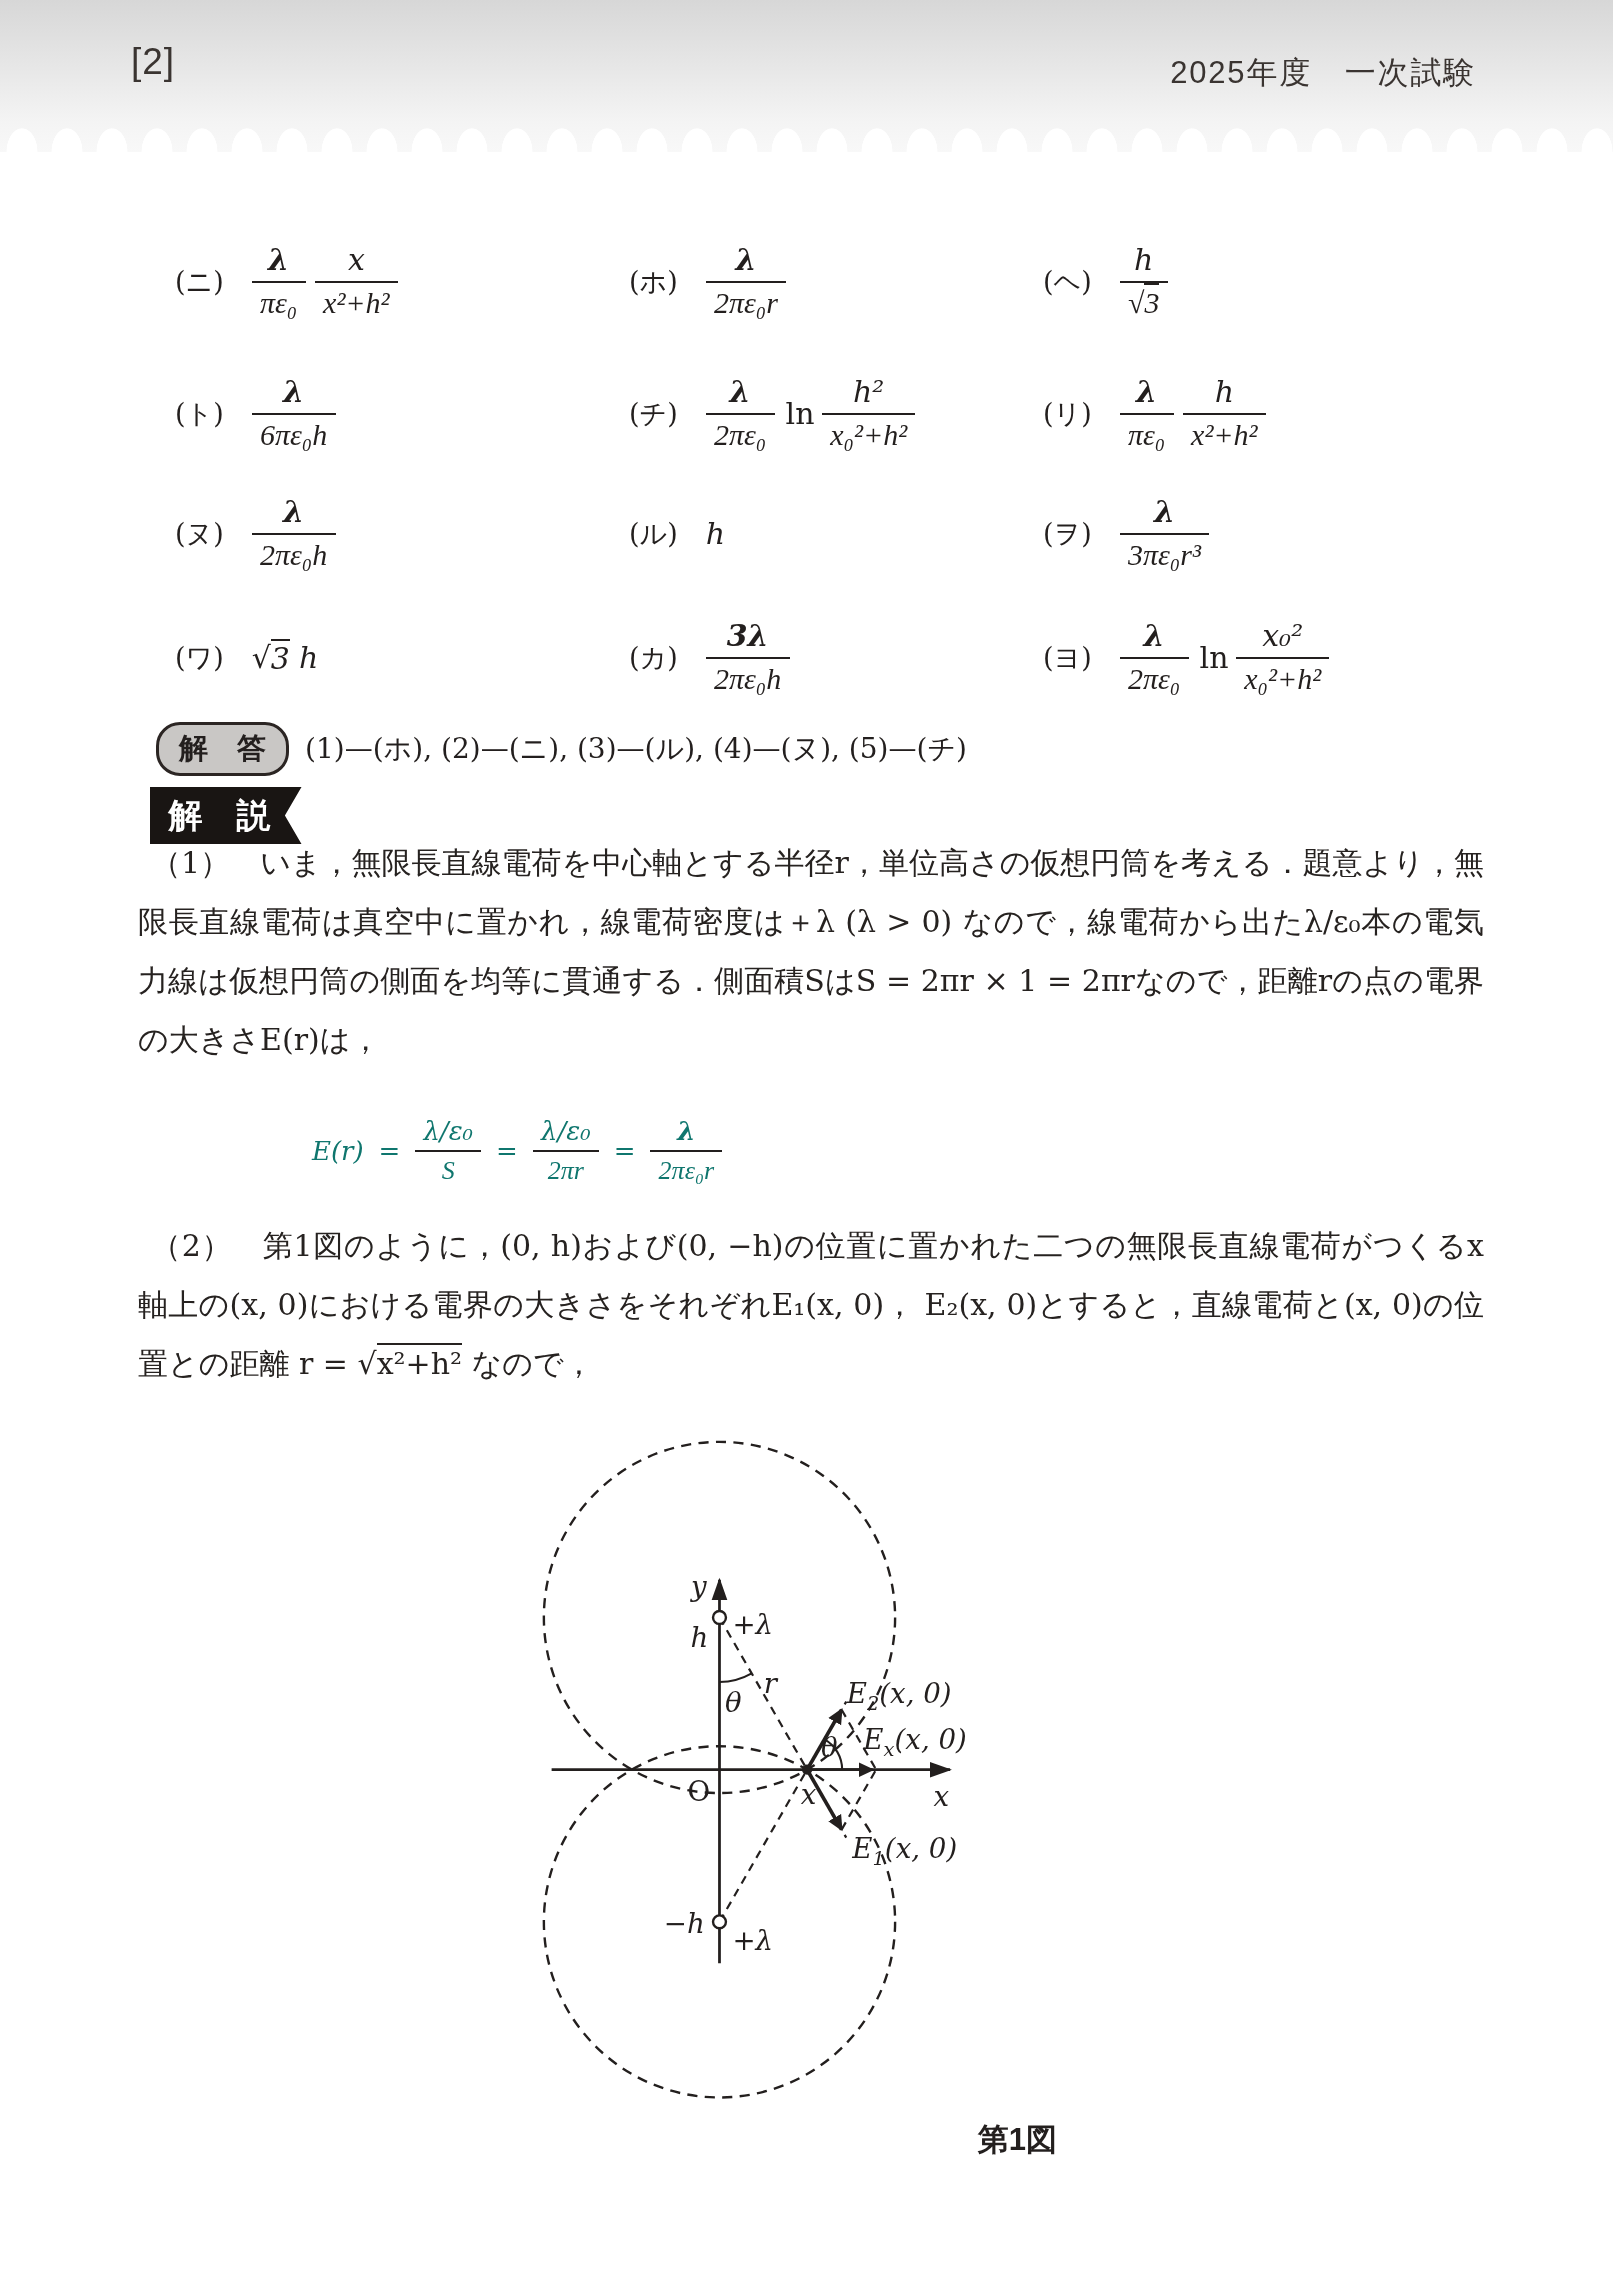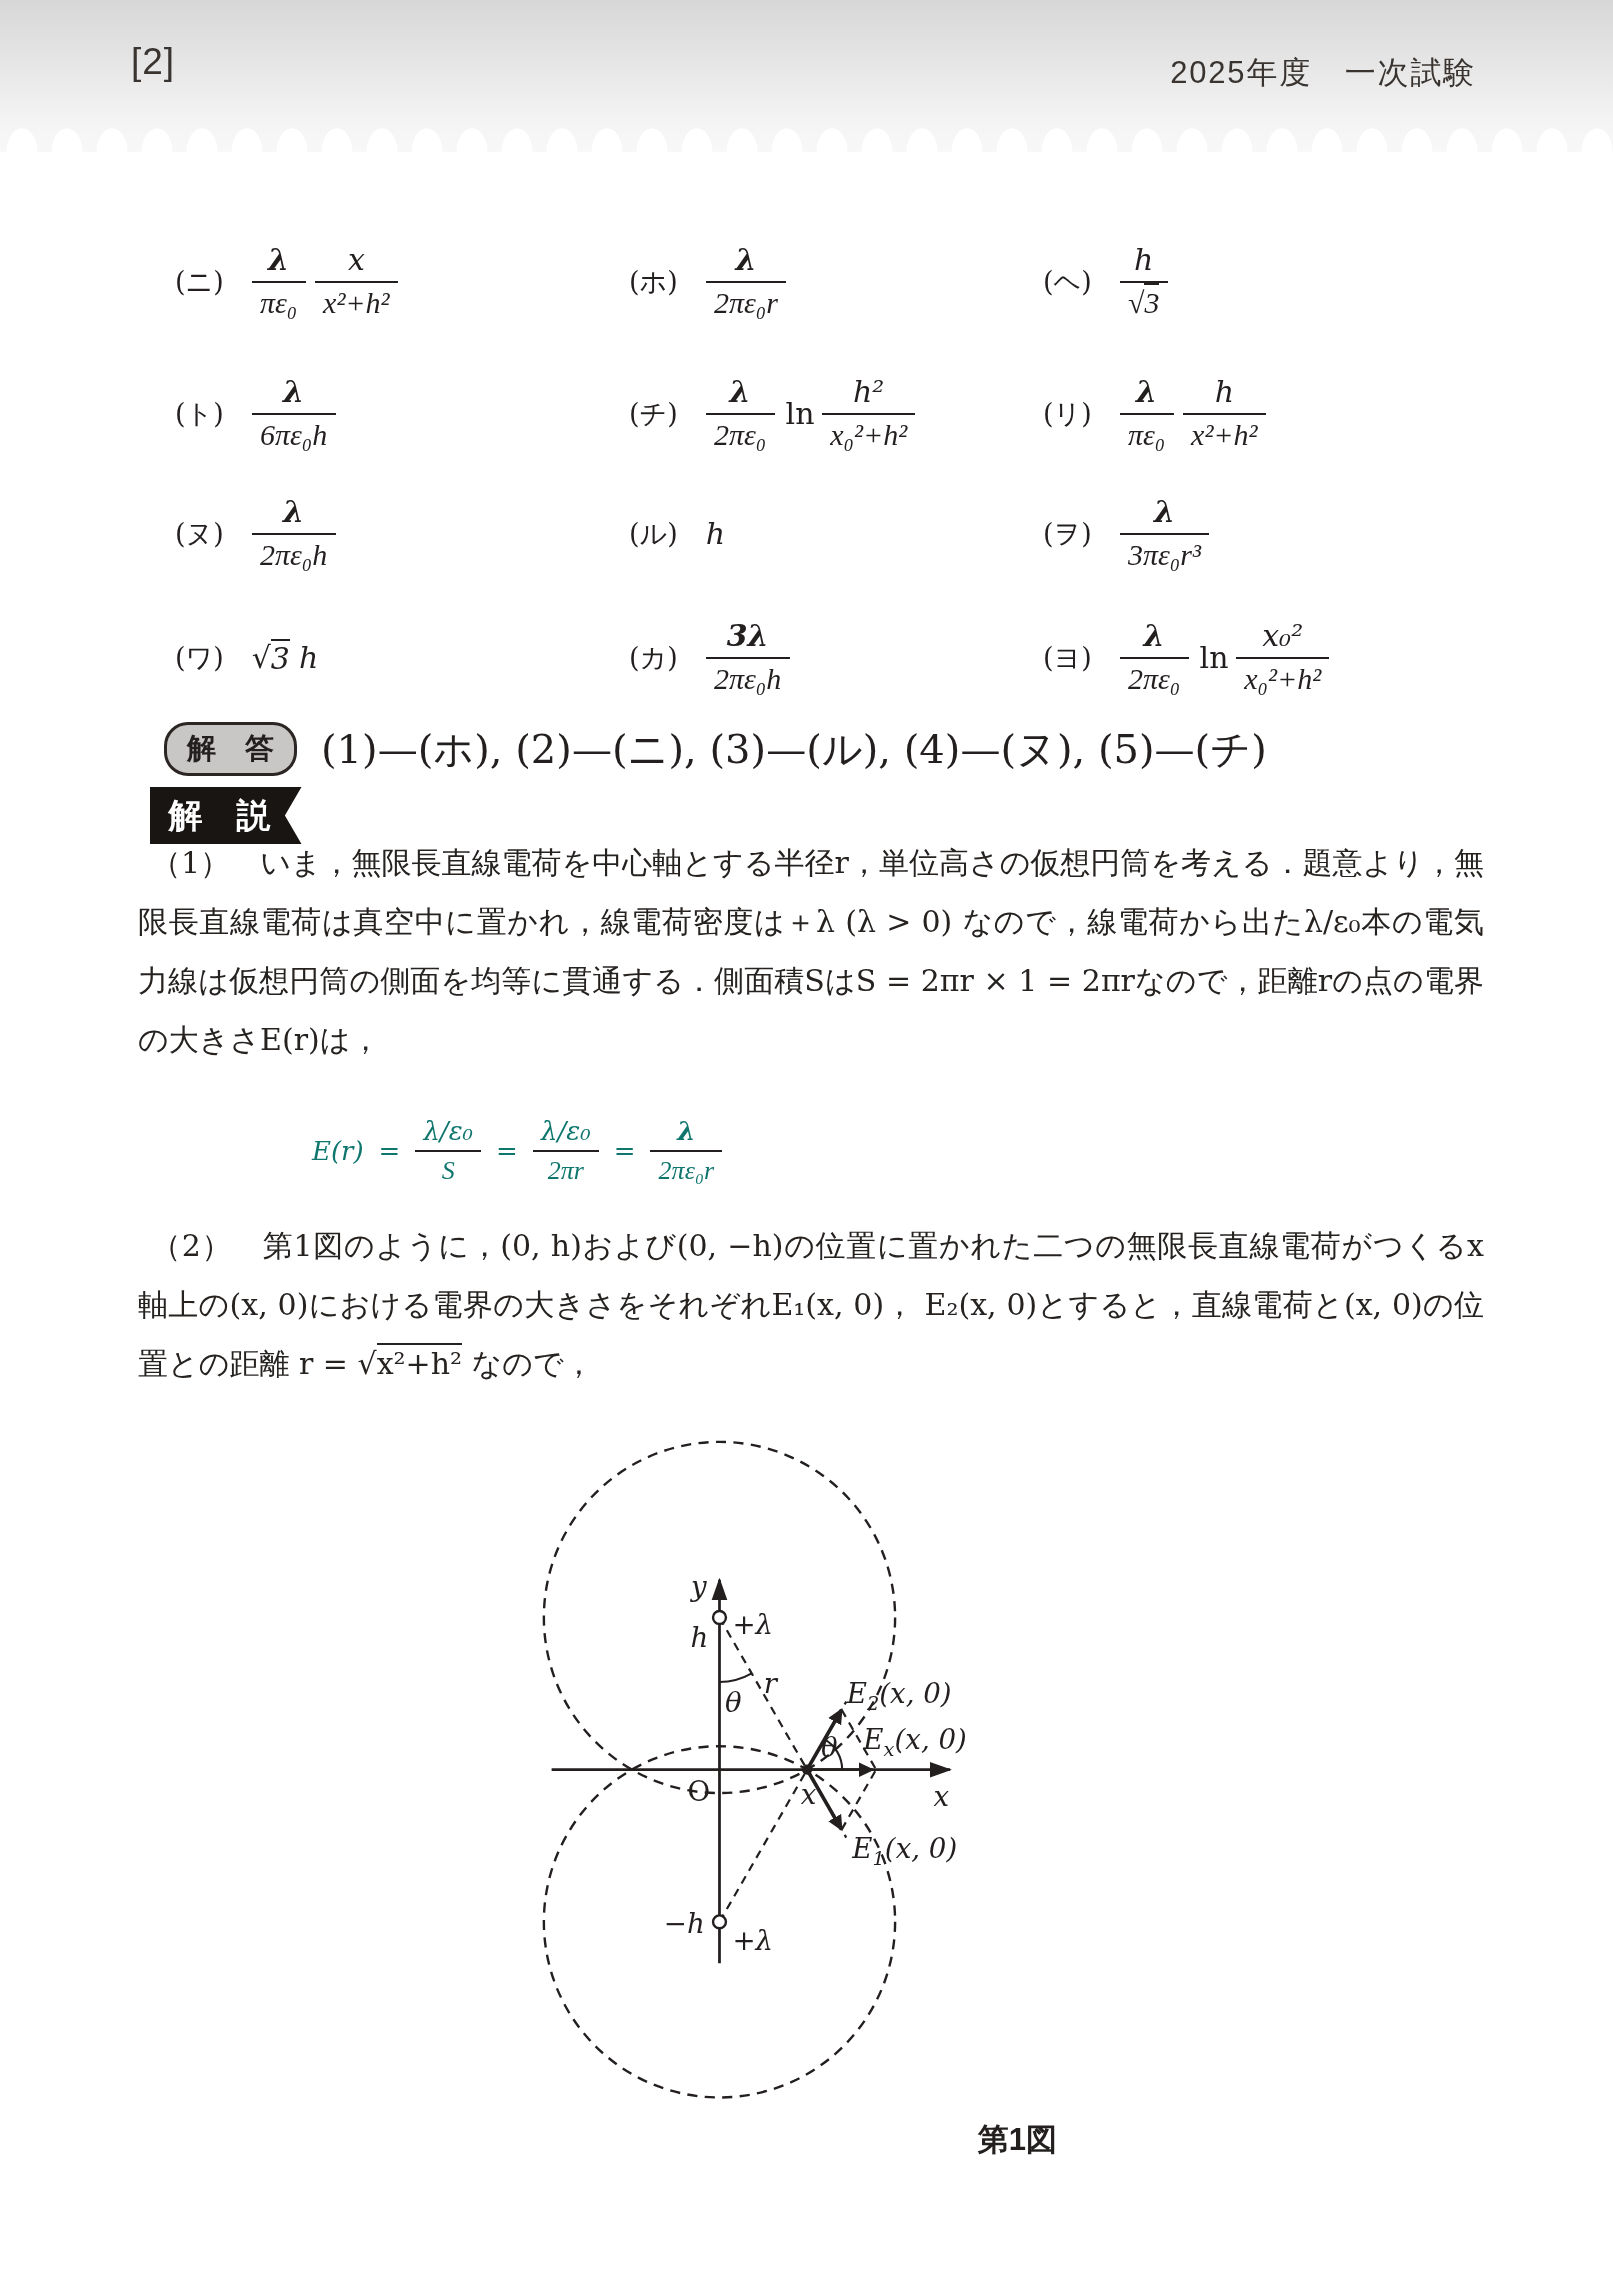--- a/index.html
+++ b/index.html
@@ -25,24 +25,24 @@
   .frac{display:inline-flex;flex-direction:column;text-align:center;line-height:1.12;}
   .fnum{padding:0 8.3px 3.7px;}
   .fden{border-top:2.8px solid #231f1e;padding:3.7px 8.3px 0;white-space:nowrap;font-family:Liberation Serif, serif;}
   .blam{font-weight:bold;}
   .mgap{margin-left:9.2px;}
   .lnop{font-style:normal;margin:0 7.4px 0 11px;text-align:right;}
   .mtail{margin-left:9.2px;}
   .radicand{border-top:2.8px solid currentColor;padding-top:0.9px;}
 
   
-  .answer{position:absolute;left:164px;top:725px;height:48px;display:flex;align-items:center;}
+  .answer{position:absolute;left:156px;top:725px;height:48px;display:flex;align-items:center;}
   .ansbadge{border:3.2px solid #2b2523;border-radius:24px;background:#c9c7c5;
         padding:3.7px 20px;font-size:29px;font-weight:bold;color:#231f1e;white-space:nowrap;}
-  .anstext{margin-left:24px;font-size:40px;color:#231f1e;white-space:nowrap;}
+  .anstext{margin-left:16px;font-size:28px;color:#231f1e;white-space:nowrap;}
   .kai{position:absolute;left:150px;top:787px;background:#191513;color:#ffffff;
         font-weight:bold;font-size:34px;padding:5.5px 31px 5.5px 18.5px;white-space:nowrap;
         clip-path:polygon(0 0,100% 0,calc(100% - 16.6px) 50%,100% 100%,0 100%);}
 
   
   .para{position:absolute;left:138px;width:1346px;margin:0;font-size:30px;line-height:59px;
         color:#262220;text-align:justify;text-indent:13px;}
 
   .eq{position:absolute;left:312px;top:1100px;height:102px;display:flex;align-items:center;
         font-family:"DejaVu Serif",serif;font-style:italic;font-size:26px;color:#0f766e;}

